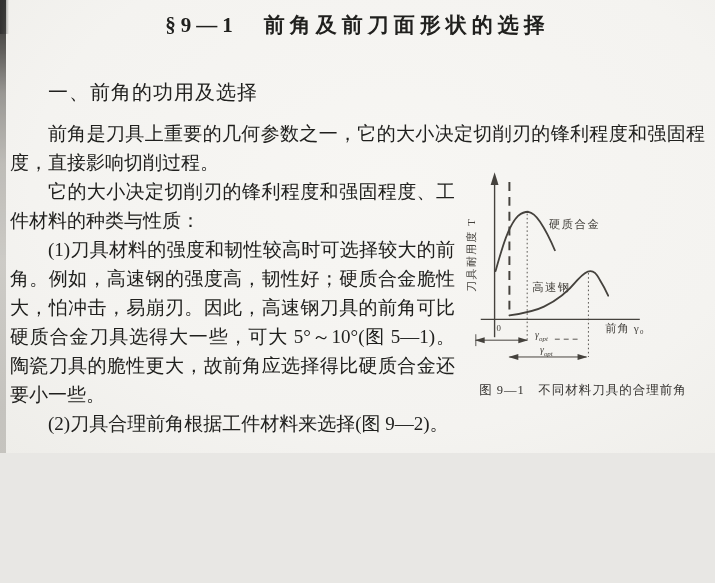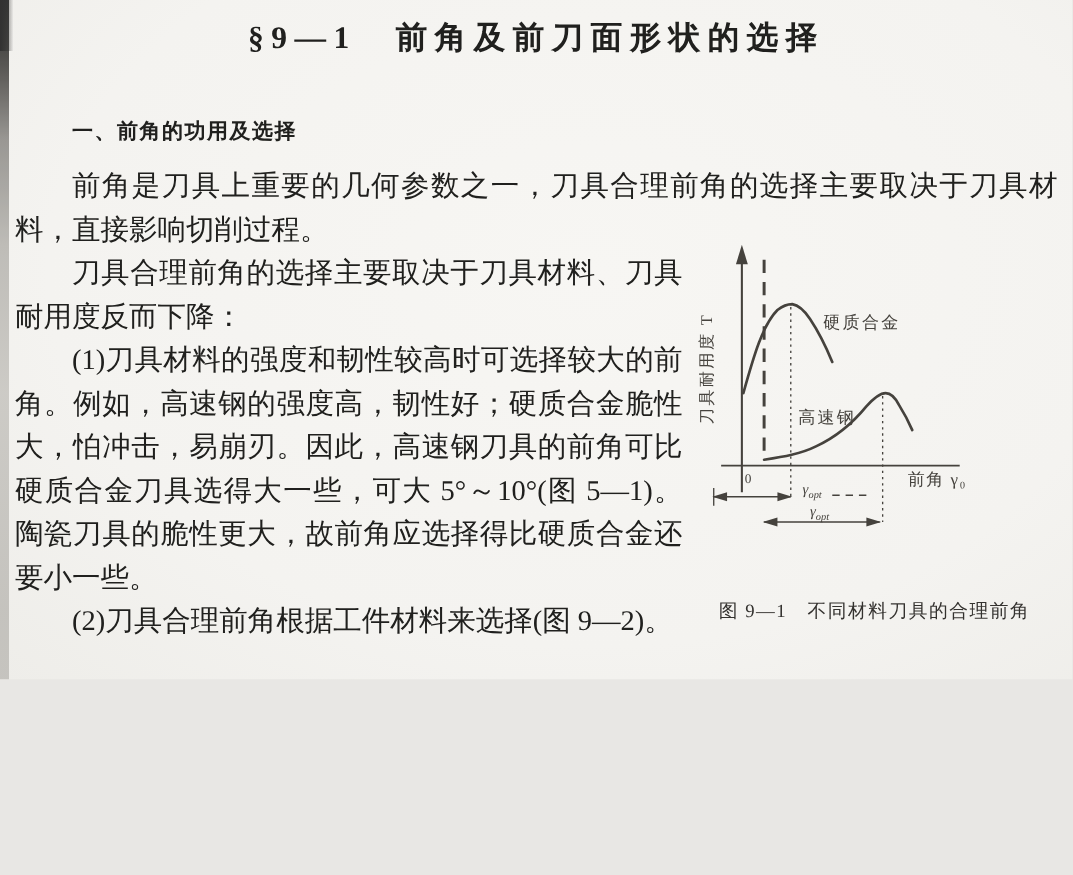--- a/index.html
+++ b/index.html
@@ -32,61 +32,61 @@
     margin-top:11px;
     text-align:center;
     font-size:21px;
     font-weight:600;
     letter-spacing:5px;
     white-space:nowrap;
   }
   .heading{
     margin:40px 4px 0 48px;
     font-family:"Liberation Sans","DejaVu Sans",sans-serif;
-    font-size:14px;
-    font-weight:bold;
+    font-size:20px;
+    font-weight:normal;
     letter-spacing:1px;
   }
   .body{
     margin:13px 10px 0 10px;
     font-size:19px;
     line-height:29px;
     text-align:justify;
   }
   .para{text-indent:2em;}
   .sym{font-style:italic;font-family:"DejaVu Serif",serif;}
   sub.small{font-size:11px;}
   figure.fig{
     float:right;
     width:244px;
     margin:-6px 0 4px 6px;
   }
   figure.fig svg{display:block;color:var(--fig_ink);}
   figcaption{
-    margin-top:26px;
+    margin-top:0;
     font-size:12.5px;
     text-align:center;
     letter-spacing:1px;
     color:#34322f;
     white-space:nowrap;
   }
   svg text{fill:currentColor;font-family:"Liberation Serif","DejaVu Serif",serif;}
 </style>
 </head>
 <body>
 
 <div class="page">
   <div class="edge-artifact"></div>
 
   <div class="title">§9—1　前角及前刀面形状的选择</div>
 
   <div class="heading">一、前角的功用及选择</div>
 
   <div class="body">
-    <p class="para">前角是刀具上重要的几何参数之一，刀具合理前角的选择主要取决于刀具材料，直接影响切削过程。</p>
+    <p class="para">前角是刀具上重要的几何参数之一，它的大小决定切削刃的锋利程度和强固程度，直接影响切削过程。</p>
 
 
     <figure class="fig">
       <svg width="244" height="205" viewBox="0 0 247 207">
 
         <line x1="34" y1="8" x2="34" y2="168" stroke="currentColor" stroke-width="1.4"></line>
         <polygon points="34,1 30,14 38,14" fill="currentColor"></polygon>
 
         <line x1="20" y1="150" x2="181" y2="150" stroke="currentColor" stroke-width="1.3"></line>
 
@@ -116,18 +116,18 @@
         <g>
           <line x1="49" y1="188" x2="127" y2="188" stroke="currentColor" stroke-width="1"></line>
           <polygon points="48,188 58,185 58,191" fill="currentColor"></polygon>
           <polygon points="128,188 118,185 118,191" fill="currentColor"></polygon>
           <text x="80" y="184" font-size="10" font-style="italic"><tspan>γ</tspan><tspan dy="3" font-size="7">opt</tspan></text>
         </g>
       </svg>
       <figcaption>图 9—1　不同材料刀具的合理前角</figcaption>
     </figure>
 
-    <p class="para">刀具合理前角的选择主要取决于刀具材料、刀具耐用度反而下降：</p>
+    <p class="para">它的大小决定切削刃的锋利程度和强固程度、工件材料的种类与性质：</p>
     <p class="para">(1)刀具材料的强度和韧性较高时可选择较大的前角。例如，高速钢的强度高，韧性好；硬质合金脆性大，怕冲击，易崩刃。因此，高速钢刀具的前角可比硬质合金刀具选得大一些，可大 5°～10°(图 5—1)。陶瓷刀具的脆性更大，故前角应选择得比硬质合金还要小一些。</p>
     <p class="para">(2)刀具合理前角根据工件材料来选择(图 9—2)。</p>
 
   </div>
 </div>
 
 </body></html>

